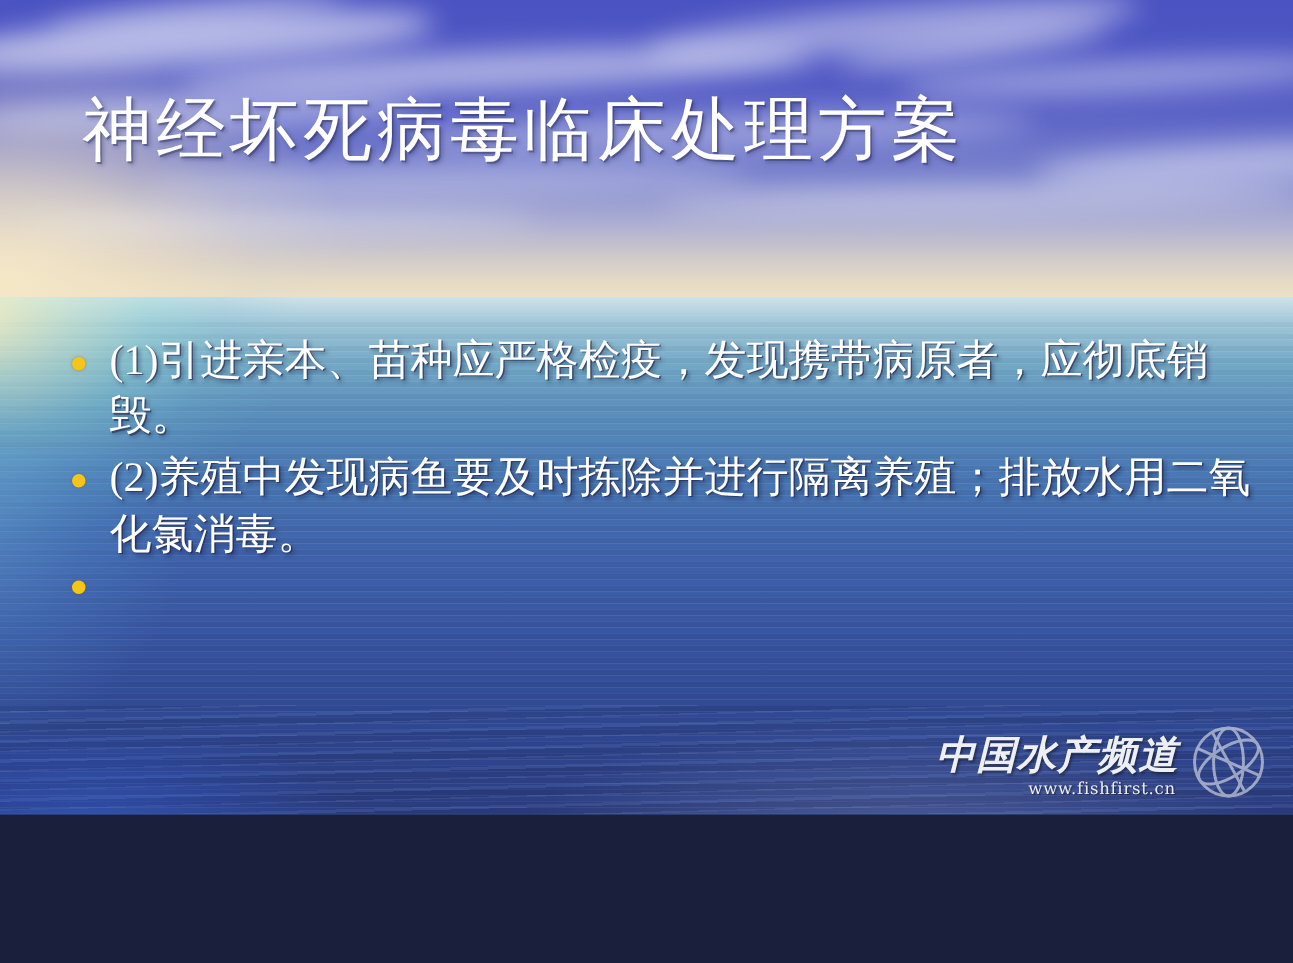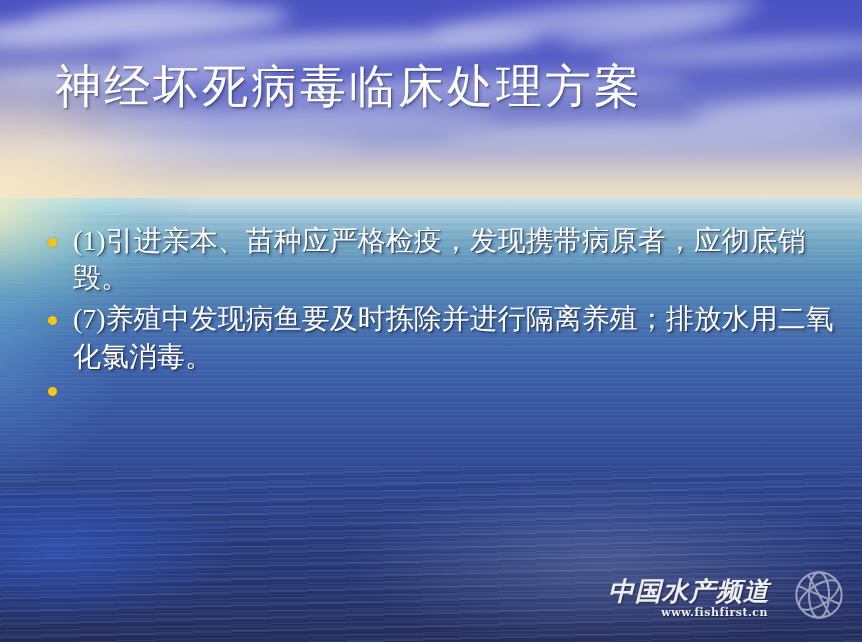--- a/index.html
+++ b/index.html
@@ -8,21 +8,21 @@
     padding: 0;
     background: #1a1f3c;
   }
   body {
     font-family: "Liberation Serif", "DejaVu Serif", serif;
   }
 
   .slide {
     position: relative;
     width: 862px;
-    height: 642px;
+    height: 543px;
     overflow: hidden;
     background: #3b82f6;
     user-select: none;
   }
 
   
   .bg-sky {
     position: absolute;
     left: 0; top: 0;
     width: 862px;
@@ -219,45 +219,45 @@
       1px 1px 0 rgba(25,30,70,0.55),
       2px 2px 3px rgba(15,20,55,0.45);
   }
   .bullet-row.empty .bullet-dot { margin-top: 8px; }
   .bullet-row.empty .bullet-text { min-height: 10px; }
 
   
   .watermark {
     position: absolute;
     right: 14px;
-    bottom: 20px;
+    bottom: 8px;
     display: flex;
     align-items: flex-end;
-    gap: 20px;
+    gap: 4px;
   }
   .wm-text {
     display: flex;
     flex-direction: column;
     align-items: flex-end;
     padding-bottom: 4px;
   }
   .wm-cn {
     color: rgba(255,255,255,0.92);
     font-family: "DejaVu Serif", "Liberation Serif", serif;
     font-weight: bold;
     font-style: italic;
     font-size: 26px;
     letter-spacing: 1px;
     line-height: 1;
     text-shadow: 1px 1px 2px rgba(0,0,0,0.45);
   }
   .wm-url {
     color: rgba(255,255,255,0.92);
     font-family: "DejaVu Serif", "Liberation Serif", serif;
-    font-weight: bold;
+    font-weight: normal;
     font-size: 11px;
     letter-spacing: 0.5px;
     line-height: 1;
     margin-top: 3px;
     margin-right: 2px;
     text-shadow: 1px 1px 1px rgba(0,0,0,0.45);
   }
   .wm-globe {
     width: 58px;
     height: 58px;
@@ -297,21 +297,21 @@
 
   <div class="body-list">
 
     <div class="bullet-row">
       <span class="bullet-dot"></span>
       <span class="bullet-text">(1)引进亲本、苗种应严格检疫，发现携带病原者，应彻底销毁。</span>
     </div>
 
     <div class="bullet-row">
       <span class="bullet-dot"></span>
-      <span class="bullet-text">(7)养殖中发现病鱼要及时拣除并进行隔离养殖；排放水用二氧化氯消毒。</span>
+      <span class="bullet-text">(2)养殖中发现病鱼要及时拣除并进行隔离养殖；排放水用二氧化氯消毒。</span>
     </div>
 
 
     <div class="bullet-row empty">
       <span class="bullet-dot"></span>
       <span class="bullet-text"></span>
     </div>
 
   </div>
 

